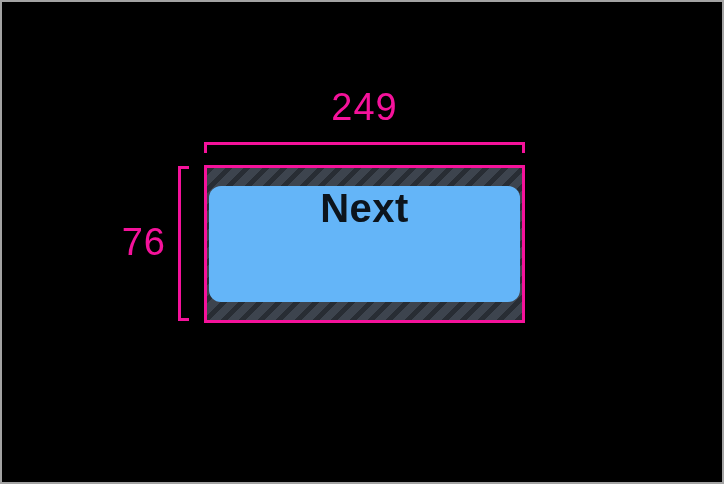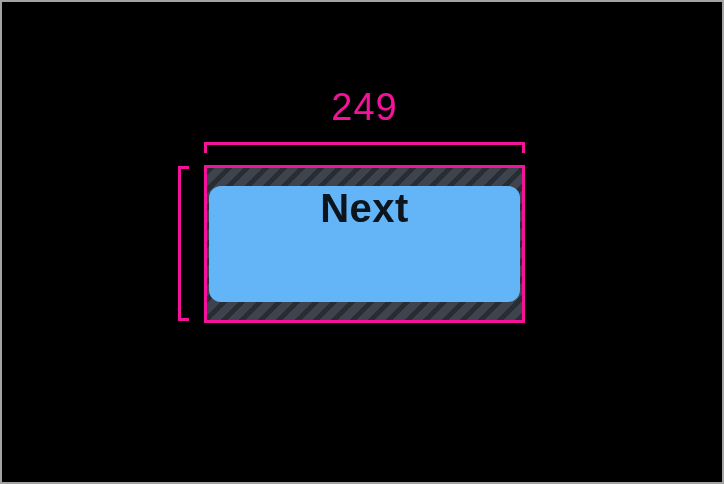--- a/index.html
+++ b/index.html
@@ -103,20 +103,21 @@
 </style>
 </head>
 <body>
 
 <div class="frame">
 
   <div class="dim-label width-label">249</div>
 
   <div class="h-bracket"></div>
 
+  <div class="dim-label height-label">76</div>
 
   <div class="v-bracket"></div>
 
   <div class="touch-target">
     <button class="next-btn">
       <span>Next</span>
     </button>
   </div>
 
 </div>

